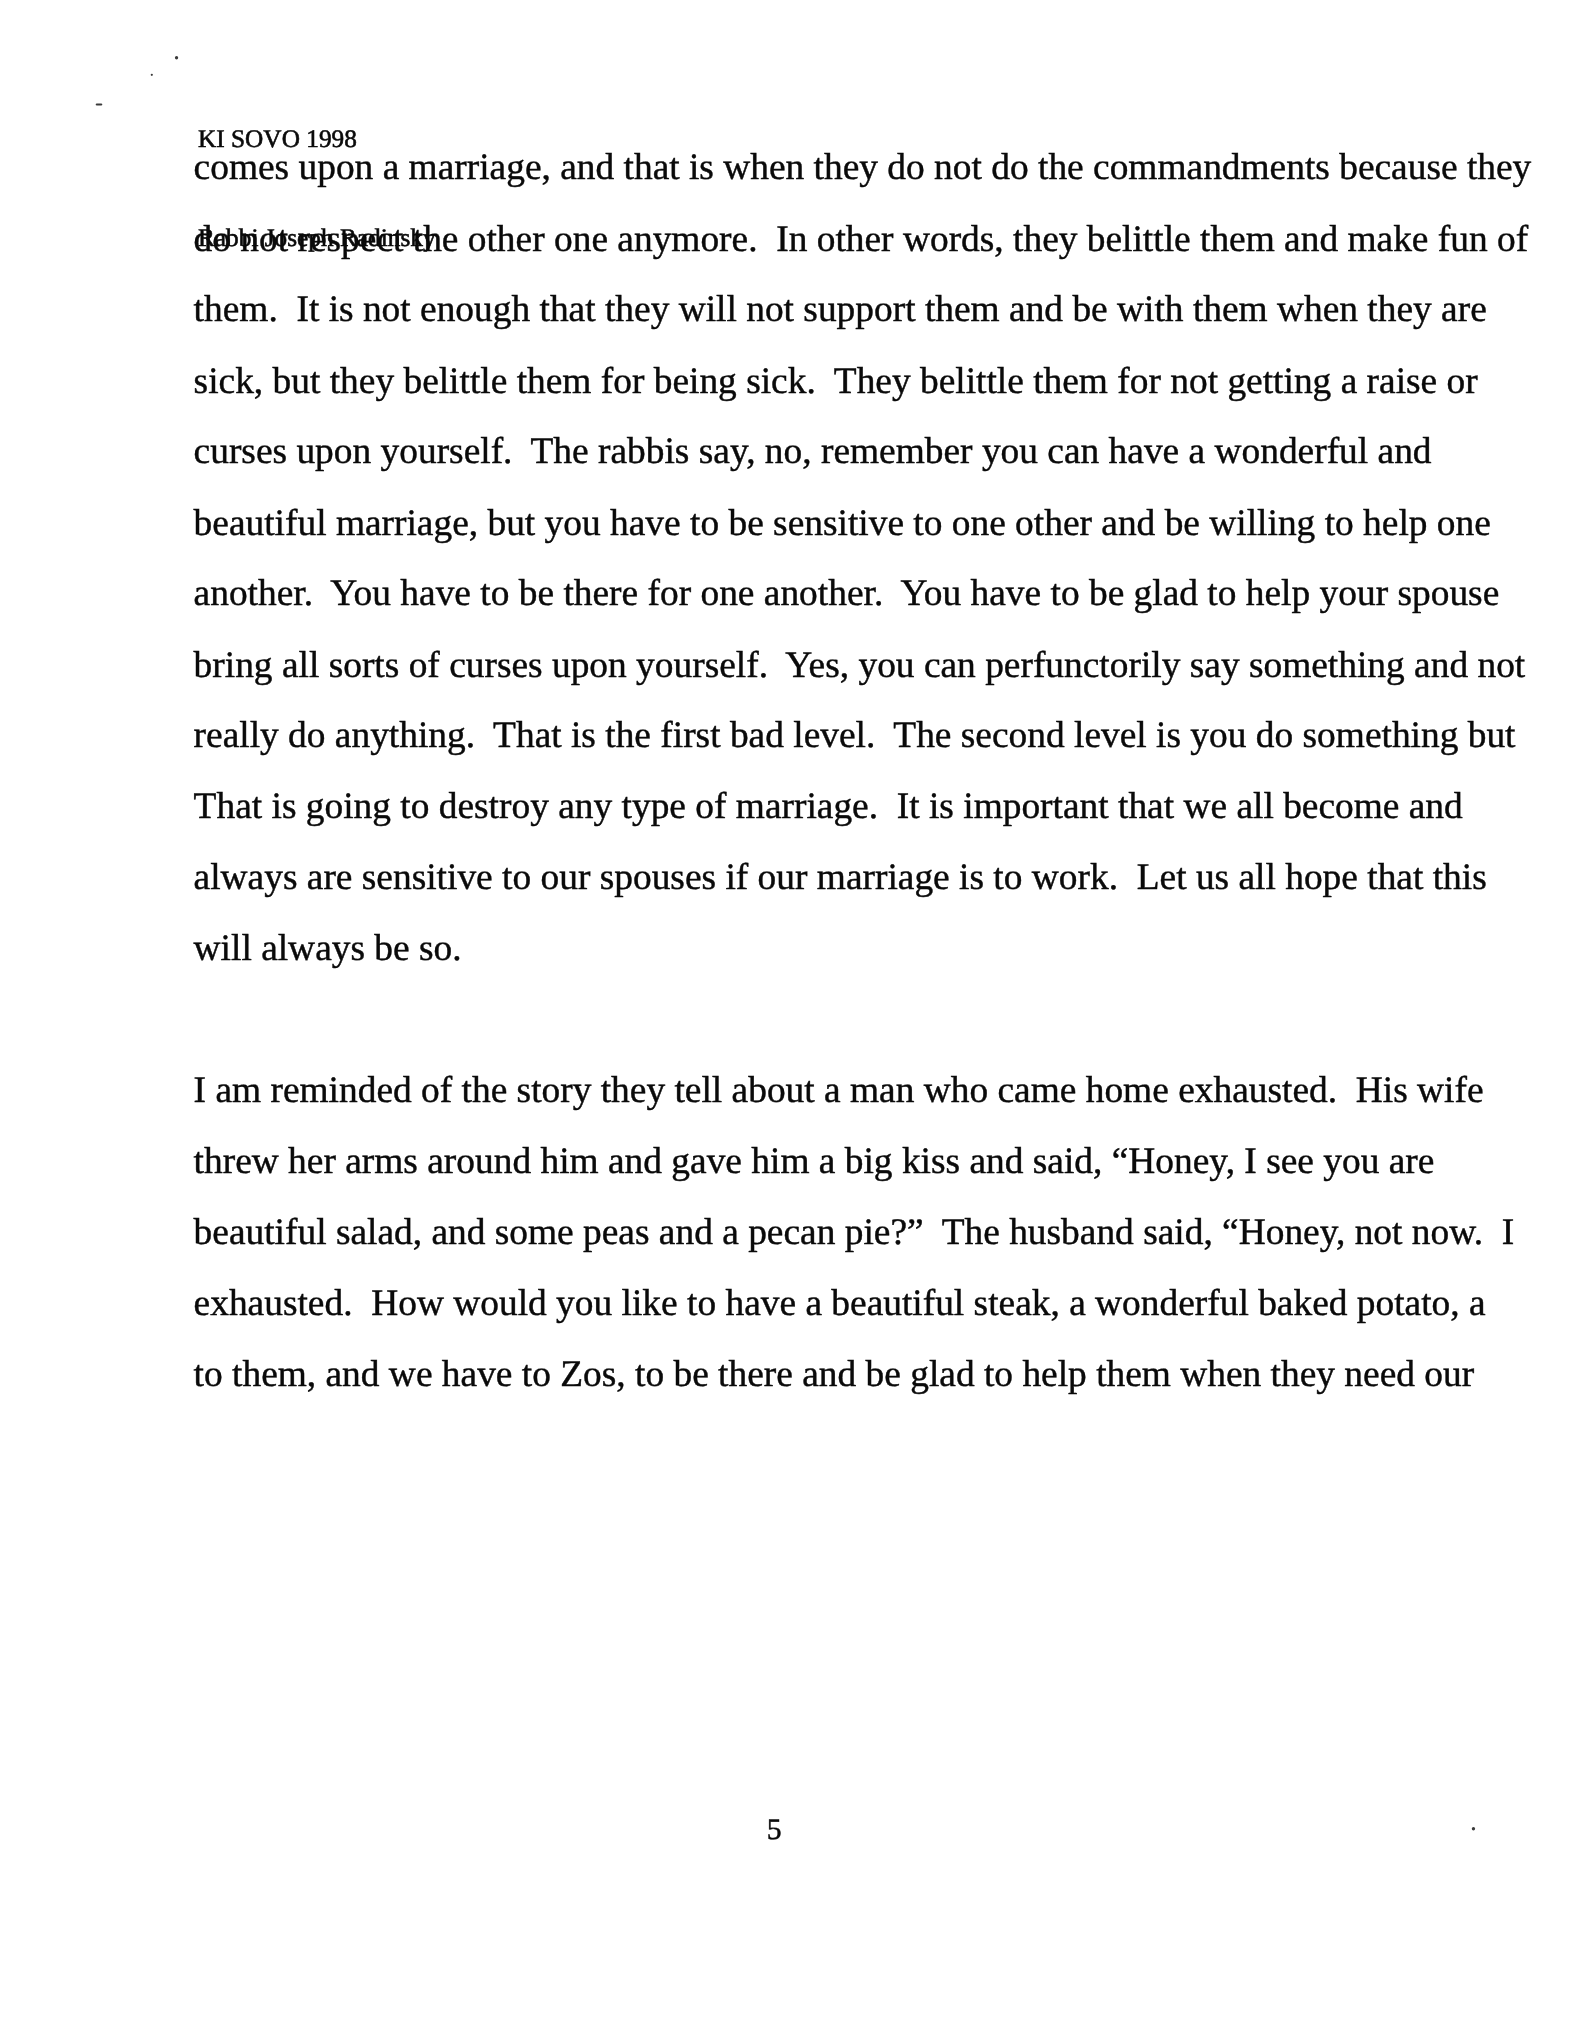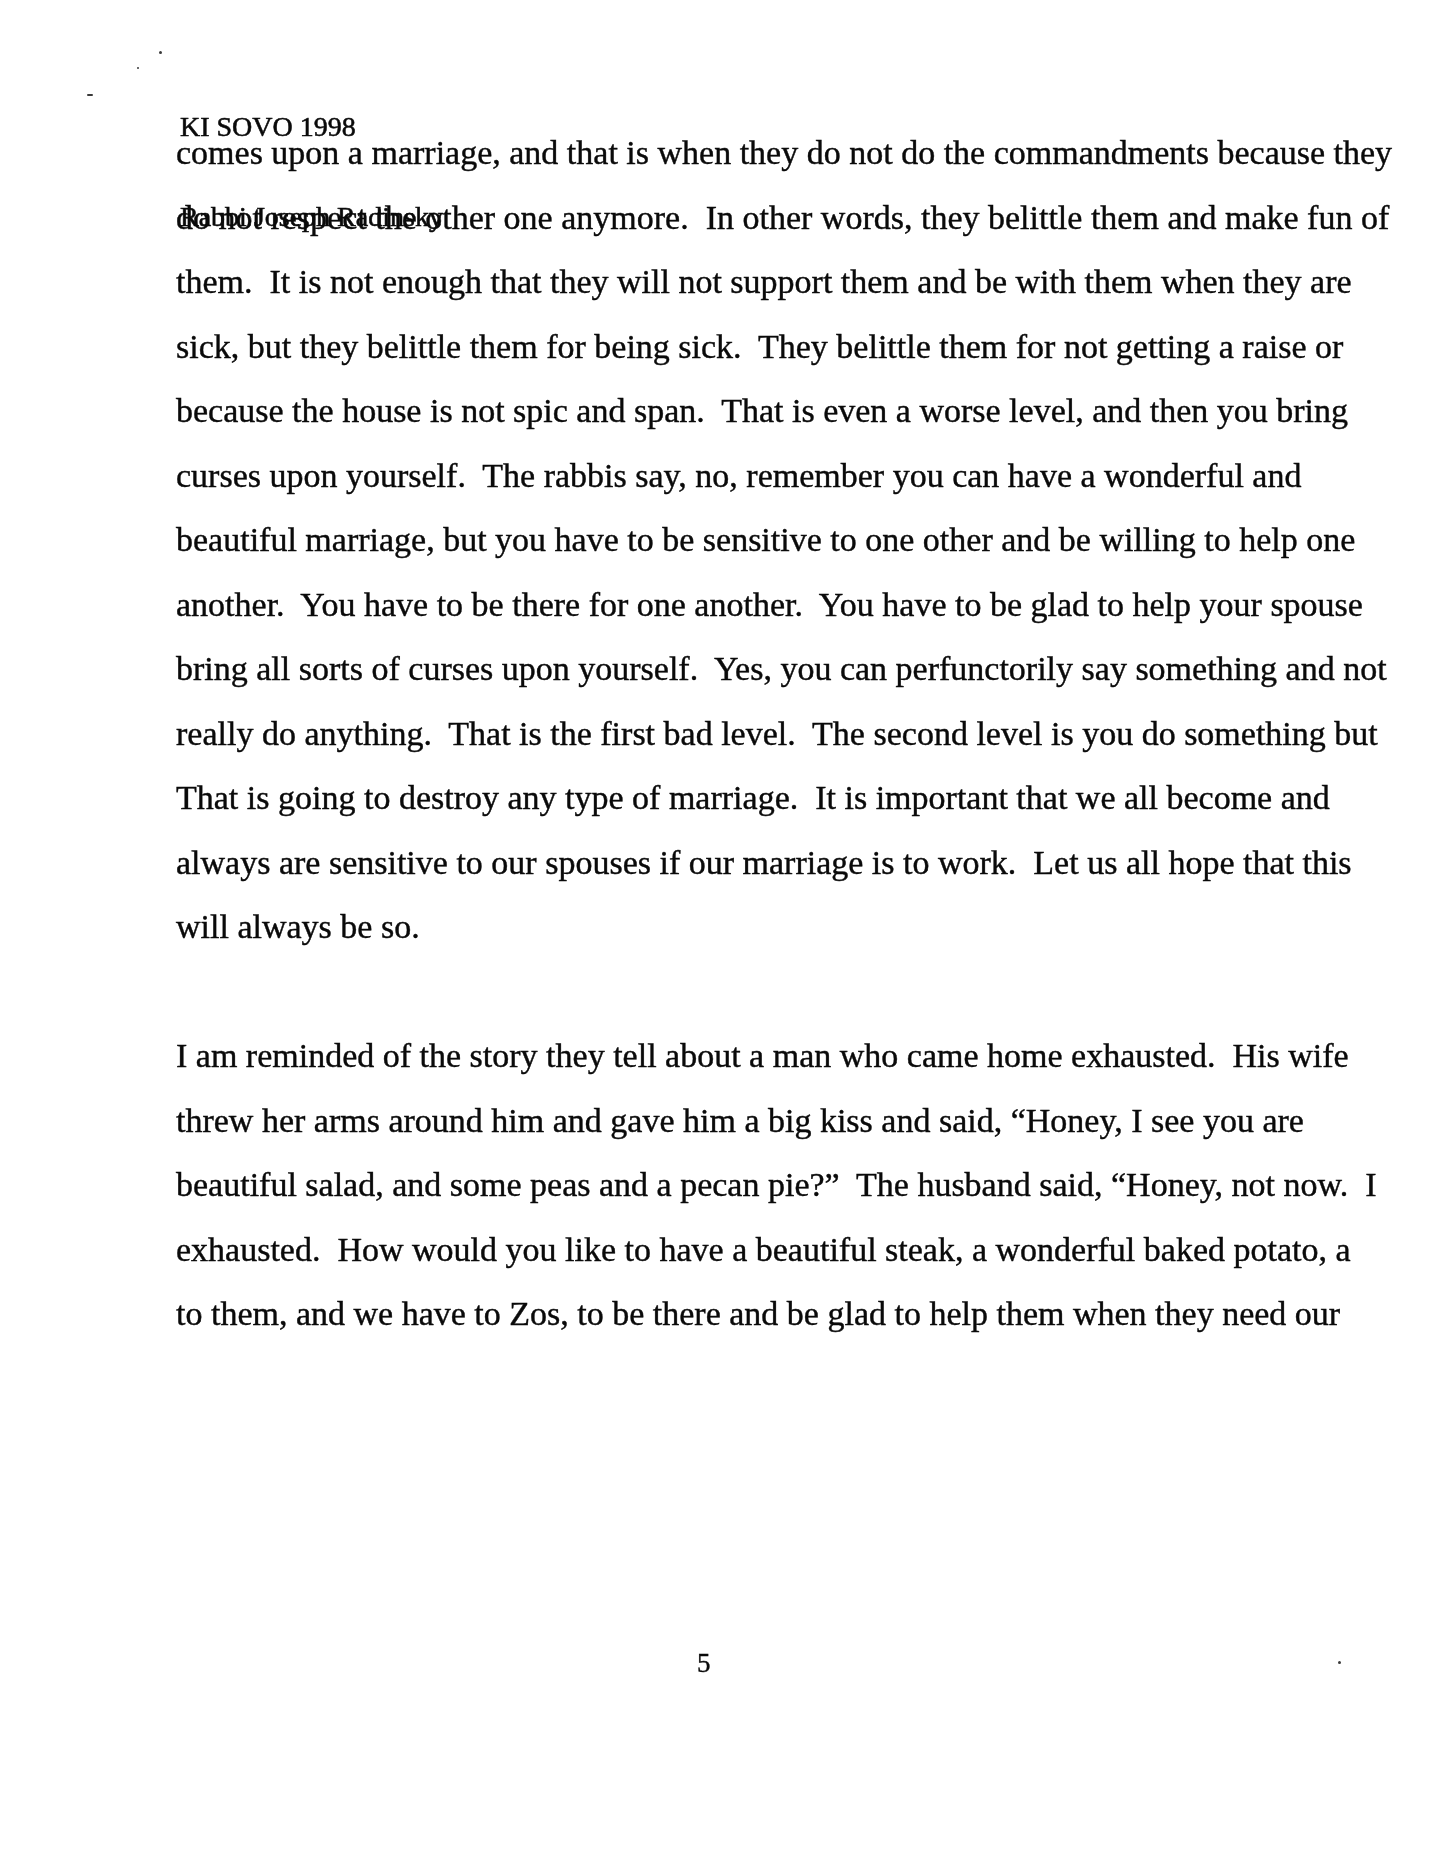--- a/index.html
+++ b/index.html
@@ -13,21 +13,21 @@
     height: 1851px;
     background: #ffffff;
     overflow: hidden;
     font-family: "Liberation Serif", serif;
     color: #0a0a0a;
   }
   .doc-header {
     position: absolute;
     left: 180px;
     top: 52px;
-    font-size: 28px;
+    font-size: 23px;
     line-height: 30px;
     font-weight: normal;
     -webkit-text-stroke: 0.55px #0a0a0a;
     white-space: pre;
   }
   .doc-body {
     position: absolute;
     left: 176px;
     top: 121px;
     width: 1100px;
@@ -72,21 +72,20 @@
   <div class="doc-header">
     <div class="hline">KI SOVO 1998</div>
     <div class="hline">Rabbi Joseph Radinsky</div>
   </div>
 
   <div class="doc-body">
     <div class="ln">comes upon a marriage, and that is when they do not do the commandments because they</div>
     <div class="ln">do not respect the other one anymore.  In other words, they belittle them and make fun of</div>
     <div class="ln">them.  It is not enough that they will not support them and be with them when they are</div>
     <div class="ln">sick, but they belittle them for being sick.  They belittle them for not getting a raise or</div>
-    <div class="ln">because the house is not spic and span.  That is even a worse level, and then you bring</div>
     <div class="ln">curses upon yourself.  The rabbis say, no, remember you can have a wonderful and</div>
     <div class="ln">beautiful marriage, but you have to be sensitive to one other and be willing to help one</div>
     <div class="ln">another.  You have to be there for one another.  You have to be glad to help your spouse</div>
     <div class="ln">bring all sorts of curses upon yourself.  Yes, you can perfunctorily say something and not</div>
     <div class="ln">really do anything.  That is the first bad level.  The second level is you do something but</div>
     <div class="ln">That is going to destroy any type of marriage.  It is important that we all become and</div>
     <div class="ln">always are sensitive to our spouses if our marriage is to work.  Let us all hope that this</div>
     <div class="ln">will always be so.</div>
     <div class="ln spacer"></div>
     <div class="ln">I am reminded of the story they tell about a man who came home exhausted.  His wife</div>

